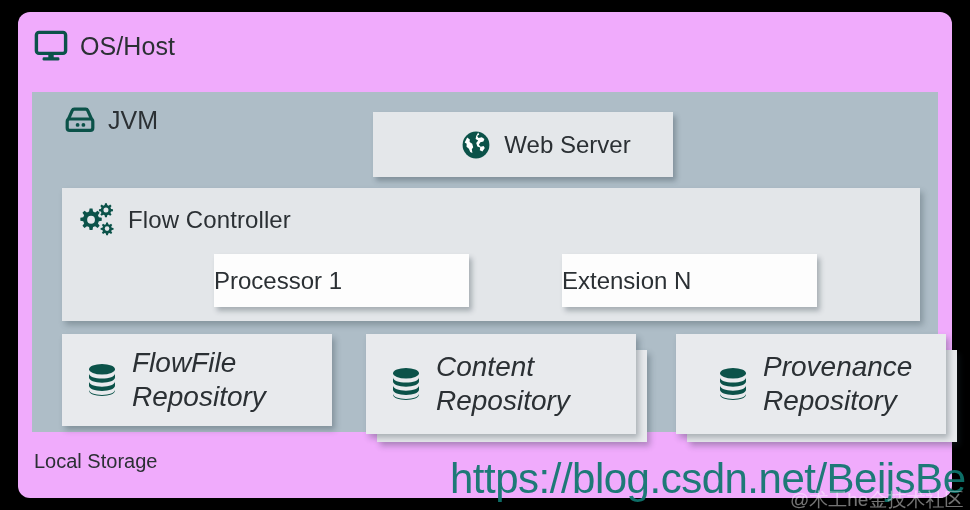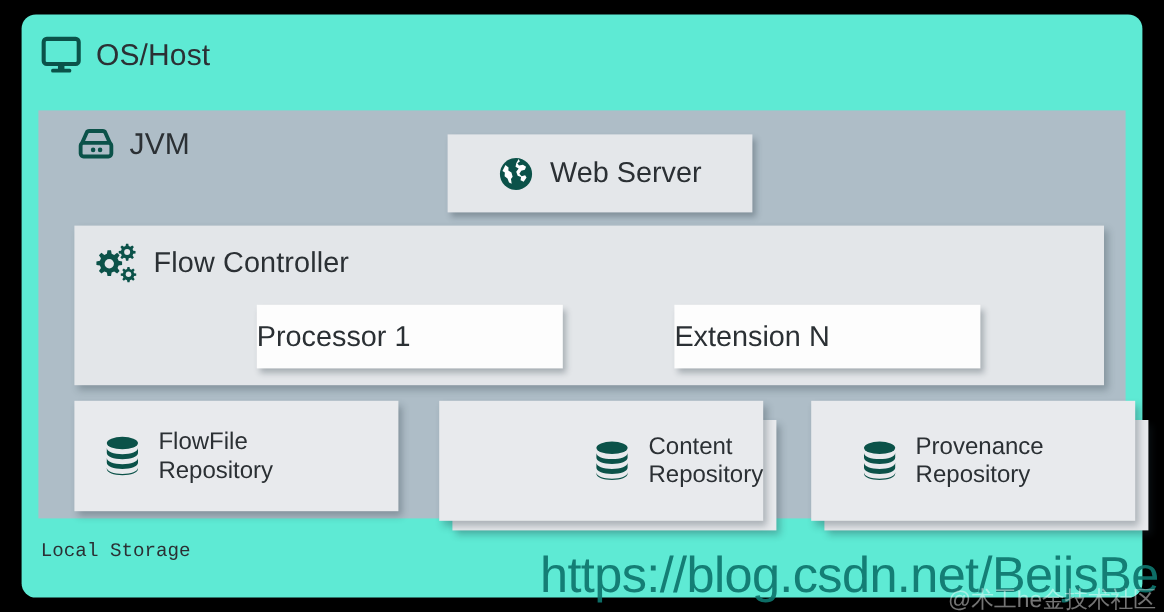--- a/index.html
+++ b/index.html
@@ -23,21 +23,21 @@
     overflow: hidden;
   }
 
   
   #os-host-panel {
     position: absolute;
     left: 18px;
     top: 12px;
     width: 934px;
     height: 486px;
-    background: #5eead4;
+    background: #f0abfc;
     border-radius: 12px;
   }
 
   .panel-heading {
     position: absolute;
     display: flex;
     align-items: center;
     gap: 12px;
     color: #2b3034;
     font-size: 25px;
@@ -64,20 +64,21 @@
     left: 341px;
     top: 20px;
     width: 254px;
     height: 65px;
     background: #e4e7ea;
     box-shadow: 3px 4px 5px rgba(30,45,55,0.30);
     display: flex;
     align-items: center;
     justify-content: center;
     gap: 13px;
+    padding-left: 46px;
   }
   .box-label {
     font-size: 24px;
     color: #2b3034;
     white-space: nowrap;
   }
 
   
   #flow-controller-panel {
     position: absolute;
@@ -115,41 +116,41 @@
     gap: 14px;
     padding-left: 24px;
     box-sizing: border-box;
   }
   .repo-stack-back {
     position: absolute;
     background: #e8eaed;
     box-shadow: 3px 4px 6px rgba(30,45,55,0.30);
   }
   .repo-label {
-    font-size: 20px;
+    font-size: 28px;
     color: #2b3034;
     line-height: 1.22;
     white-space: pre-line;
+    font-style: italic;
   }
 
   #flowfile-repo   { left: 30px;  top: 242px; width: 270px; height: 92px; }
   #content-back    { left: 345px; top: 258px; width: 270px; height: 92px; }
-  #content-repo    { left: 334px; top: 242px; width: 270px; height: 100px; justify-content: flex-end; }
+  #content-repo    { left: 334px; top: 242px; width: 270px; height: 100px; }
   #provenance-back { left: 655px; top: 258px; width: 270px; height: 92px; }
   #provenance-repo { left: 644px; top: 242px; width: 270px; height: 100px; padding-left: 41px; }
 
   
   #local-storage-label {
     position: absolute;
     left: 16px;
     top: 438px;
-    font-size: 16px;
+    font-size: 20px;
     color: #2b3034;
     white-space: nowrap;
-    font-family: Liberation Mono, monospace;
   }
 
   
   #watermark-url {
     position: absolute;
     left: 450px;
     top: 455px;
     font-size: 42px;
     color: #0f766e;
     opacity: .93;

